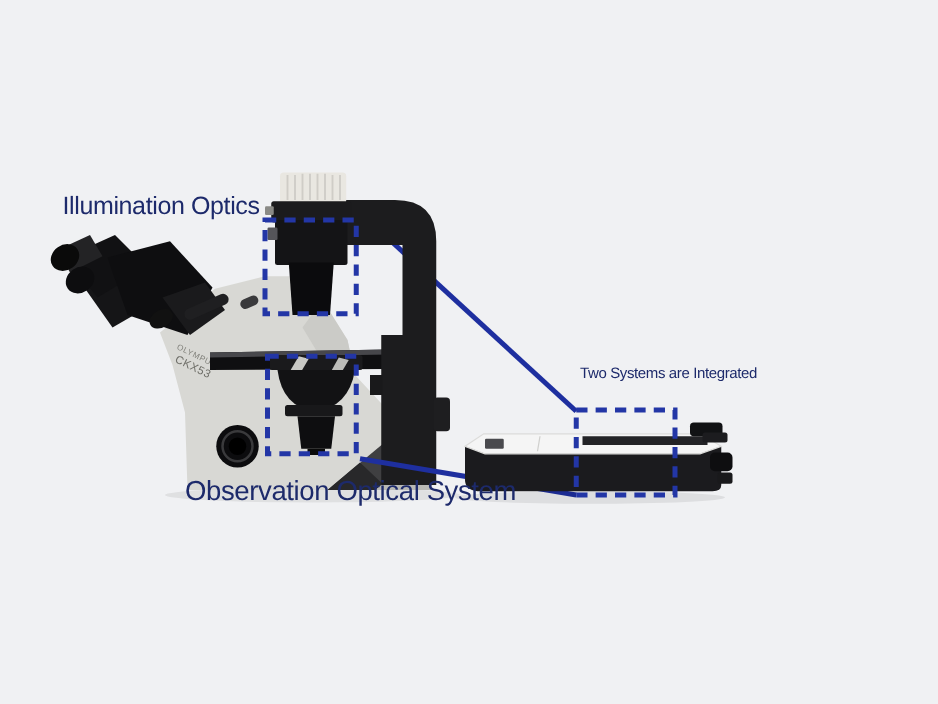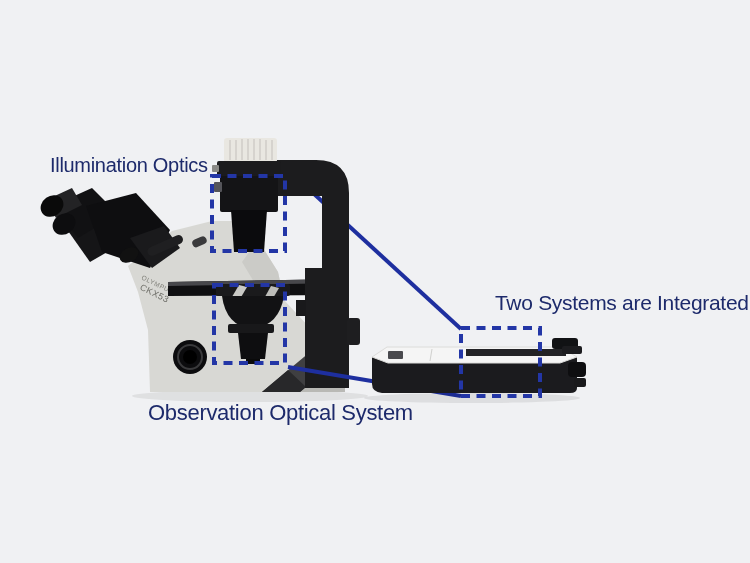--- a/index.html
+++ b/index.html
@@ -13,22 +13,22 @@
   .scene-svg{position:absolute;left:0;top:0;}
   .callout{
     position:absolute;
     color:#1d2a6b;
     font-weight:500;
     letter-spacing:-0.3px;
     white-space:nowrap;
     line-height:1.05;
   }
   .callout.illumination{left:50px;top:155px;font-size:20px;text-align:center;}
-  .callout.integration{left:464px;top:292px;font-size:21px;margin-left:31px;}
-  .callout.observation{left:148px;top:401px;font-size:22px;}
+  .callout.integration{left:464px;top:292px;font-size:12px;}
+  .callout.observation{left:148px;top:381px;font-size:22px;}
 </style>
 </head>
 <body>
 
 <div class="canvas">
 
   <svg class="scene-svg" width="750" height="563" viewBox="0 0 750 563">
 
     <line x1="288" y1="170" x2="461" y2="329" stroke="#1e2f9f" stroke-width="4"></line>
 

